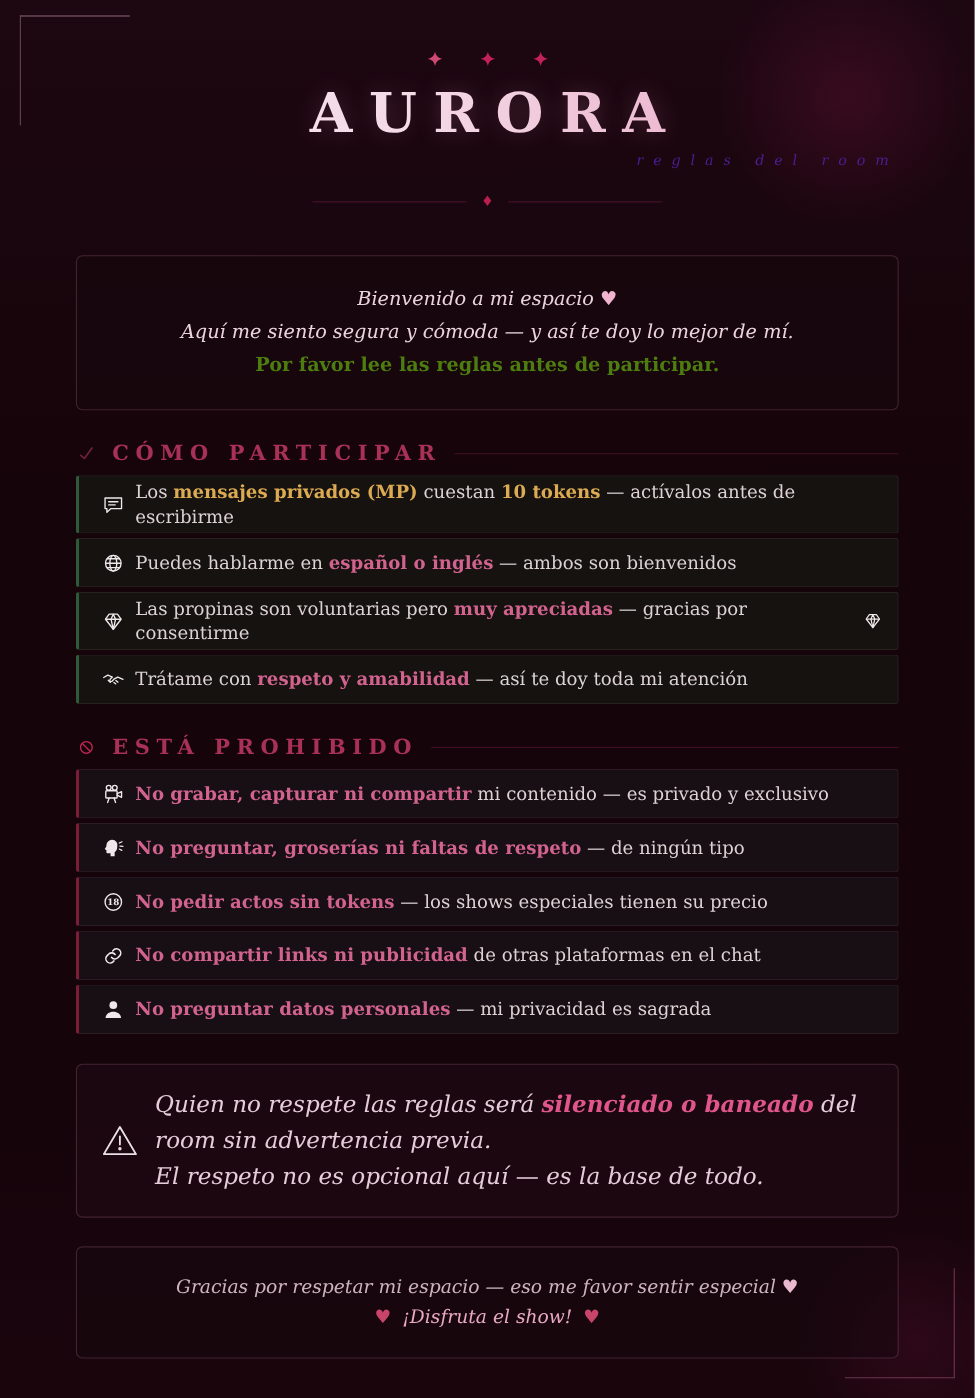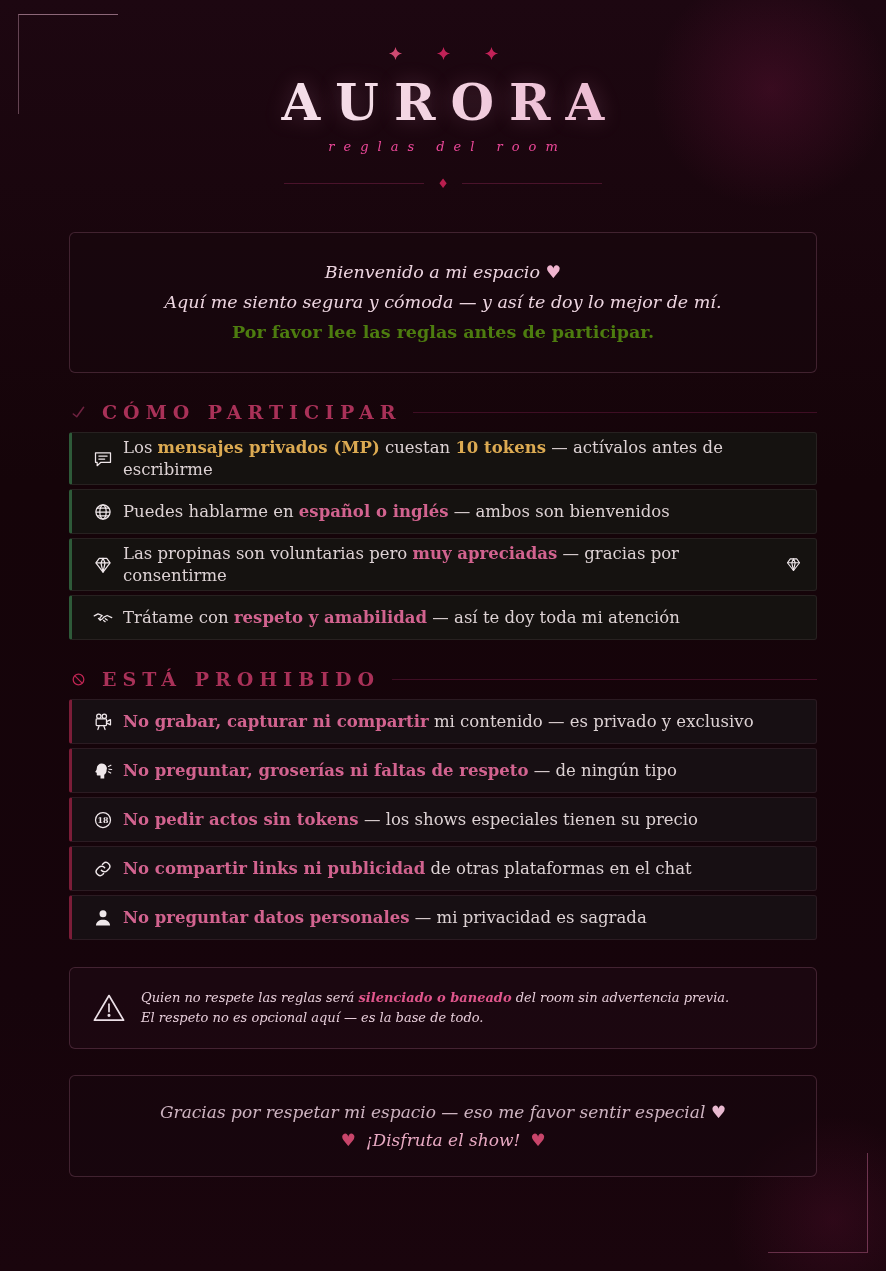--- a/index.html
+++ b/index.html
@@ -28,21 +28,21 @@
     margin-top:12px; text-align:center;
     font-size:50px; font-weight:bold; letter-spacing:15px; padding-left:15px;
     color:#f2dce7; text-shadow:0 0 22px rgba(240,160,200,0.22);
   }
   @supports ((-webkit-background-clip:text) or (background-clip:text)) {
     .title {
       background:linear-gradient(90deg,#f8eef3 8%, #f4dbe6 45%, #e7a4c4 95%);
       -webkit-background-clip:text; background-clip:text; color:transparent;
     }
   }
-  .subtitle { margin-top:7px; text-align:center; font-style:italic; font-size:13px; letter-spacing:9px; padding-left:9px; color:#ec4899; }
+  .subtitle { margin-top:7px; text-align:right; font-style:italic; font-size:13px; letter-spacing:9px; padding-left:9px; color:#4c1d95; }
   .divider { margin-top:23px; display:flex; align-items:center; justify-content:center; gap:13px; }
   .divider .line { width:140px; height:1px; background:#4a132b; }
   .divider .gem { color:#b81e4e; font-size:13px; font-family:"DejaVu Sans",sans-serif; line-height:1; }
 
   
   .box { border:1px solid rgba(214,138,171,0.22); background:rgba(24,8,15,0.55); border-radius:6px; }
   .welcome { margin-top:42px; padding:25px 20px; text-align:center; font-style:italic; font-size:17.5px; line-height:1.7; color:#ecd4df; }
   .welcome .heart { color:#f0b4cf; }
   .welcome .strong-line { font-style:normal; font-weight:bold; color:#4d7c0f; }
 
@@ -61,21 +61,21 @@
   .rows.ok .row { background:#151210; border:1px solid #272120; border-left:3px solid #2e5a39; }
   .rows.no .row { background:#170f13; border:1px solid #2b1b22; border-left:3px solid #7b1d38; }
   .row .ic { flex:0 0 auto; width:20px; height:20px; margin-right:10px; color:#efe7ea; }
   .row .ic.end { margin-right:0; margin-left:6px; width:17px; height:17px; }
   .b { font-weight:bold; }
   .b.gold { color:#dcaa52; }
   .b.pink { color:#d2638f; }
 
   
   .warning { margin-top:27px; padding:20px 22px; display:flex; align-items:center; gap:15px;
-             font-style:italic; font-size:13px; line-height:1.55; color:#e6cdd9;
+             font-style:italic; font-size:21px; line-height:1.55; color:#e6cdd9;
              background:rgba(32,10,20,0.6); }
   .warning .tri { flex:0 0 auto; width:34px; height:34px; color:#ece0e7; }
   .warning .b { color:#e0568c; }
 
   
   .thanks { margin-top:26px; padding:22px 20px; text-align:center; font-style:italic; font-size:17px; line-height:1.65; color:#cdb3c0; }
   .thanks .heart { color:#e9b9d0; }
   .thanks .cheer { color:#e8a9c2; }
   .thanks .cheer .heart { color:#c8456a; padding:0 10px; }
 

